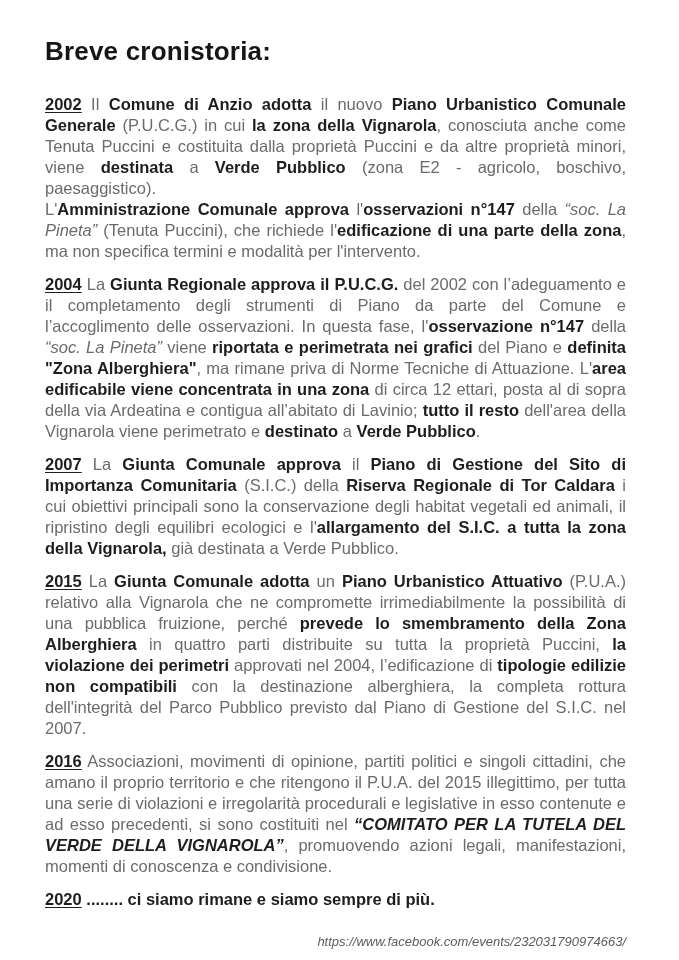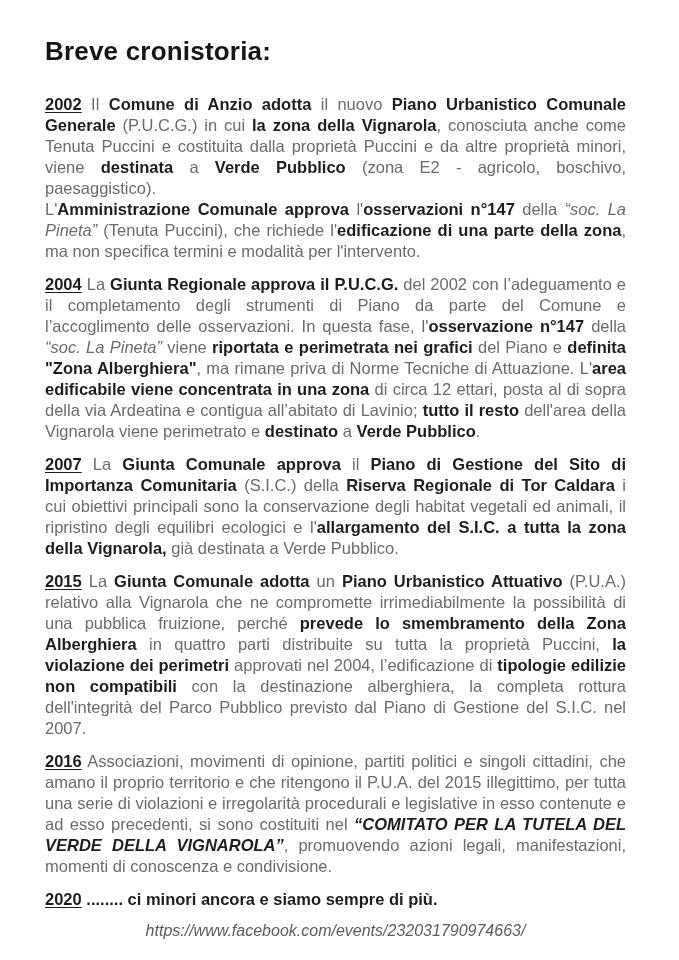--- a/index.html
+++ b/index.html
@@ -35,36 +35,36 @@
     text-align: justify;
     margin: 0 0 12px 0;
   }
   .entry .b {
     font-weight: bold;
     color: var(--text-bold);
   }
   .entry .i { font-style: italic; }
   .entry .u { text-decoration: underline; text-underline-offset: 2px; }
   .footer {
-    margin-top: 12px;
-    font-size: 16px;
+    margin-top: 24px;
+    font-size: 13px;
     font-style: italic;
     color: var(--footer-text);
-    text-align: center;
+    text-align: right;
   }
 </style>
 </head>
 <body>
 
 <div class="page">
   <h1 class="title">Breve cronistoria:</h1>
 
   <div class="timeline">
     <p class="entry"><span class="b u">2002</span><span> Il </span><span class="b">Comune di Anzio adotta</span><span> il nuovo </span><span class="b">Piano Urbanistico Comunale Generale</span><span> (P.U.C.G.) in cui </span><span class="b">la zona della Vignarola</span><span>, conosciuta anche come Tenuta Puccini e costituita dalla proprietà Puccini e da altre proprietà minori, viene </span><span class="b">destinata</span><span> a </span><span class="b">Verde Pubblico</span><span> (zona E2 - agricolo, boschivo, paesaggistico).</span><br><span>L'</span><span class="b">Amministrazione Comunale approva</span><span> l'</span><span class="b">osservazioni n°147</span><span> della </span><span class="i">“soc. La Pineta”</span><span> (Tenuta Puccini), che richiede l'</span><span class="b">edificazione di una parte della zona</span><span>, ma non specifica termini e modalità per l'intervento.</span></p>
     <p class="entry"><span class="b u">2004</span><span> La </span><span class="b">Giunta Regionale approva il P.U.C.G.</span><span> del 2002 con l’adeguamento e il completamento degli strumenti di Piano da parte del Comune e l’accoglimento delle osservazioni. In questa fase, l'</span><span class="b">osservazione n°147</span><span> della </span><span class="i">“soc. La Pineta”</span><span> viene </span><span class="b">riportata e perimetrata nei grafici</span><span> del Piano e </span><span class="b">definita "Zona Alberghiera"</span><span>, ma rimane priva di Norme Tecniche di Attuazione. L'</span><span class="b">area edificabile viene concentrata in una zona</span><span> di circa 12 ettari, posta al di sopra della via Ardeatina e contigua all’abitato di Lavinio; </span><span class="b">tutto il resto</span><span> dell'area della Vignarola viene perimetrato e </span><span class="b">destinato</span><span> a </span><span class="b">Verde Pubblico</span><span>.</span></p>
     <p class="entry"><span class="b u">2007</span><span> La </span><span class="b">Giunta Comunale approva</span><span> il </span><span class="b">Piano di Gestione del Sito di Importanza Comunitaria</span><span> (S.I.C.) della </span><span class="b">Riserva Regionale di Tor Caldara</span><span> i cui obiettivi principali sono la conservazione degli habitat vegetali ed animali, il ripristino degli equilibri ecologici e l'</span><span class="b">allargamento del S.I.C. a tutta la zona della Vignarola,</span><span> già destinata a Verde Pubblico.</span></p>
     <p class="entry"><span class="b u">2015</span><span> La </span><span class="b">Giunta Comunale adotta</span><span> un </span><span class="b">Piano Urbanistico Attuativo</span><span> (P.U.A.) relativo alla Vignarola che ne compromette irrimediabilmente la possibilità di una pubblica fruizione, perché </span><span class="b">prevede lo smembramento della Zona Alberghiera</span><span> in quattro parti distribuite su tutta la proprietà Puccini, </span><span class="b">la violazione dei perimetri</span><span> approvati nel 2004, l’edificazione di </span><span class="b">tipologie edilizie non compatibili</span><span> con la destinazione alberghiera, la completa rottura dell'integrità del Parco Pubblico previsto dal Piano di Gestione del S.I.C. nel 2007.</span></p>
     <p class="entry"><span class="b u">2016</span><span> Associazioni, movimenti di opinione, partiti politici e singoli cittadini, che amano il proprio territorio e che ritengono il P.U.A. del 2015 illegittimo, per tutta una serie di violazioni e irregolarità procedurali e legislative in esso contenute e ad esso precedenti, si sono costituiti nel </span><span class="b i">“COMITATO PER LA TUTELA DEL VERDE DELLA VIGNAROLA”</span><span>, promuovendo azioni legali, manifestazioni, momenti di conoscenza e condivisione.</span></p>
-    <p class="entry"><span class="b u">2020</span><span class="b"> ........ ci minori ancora e siamo  sempre di più.</span></p>
+    <p class="entry"><span class="b u">2020</span><span class="b"> ........ ci siamo rimane e siamo  sempre di più.</span></p>
   </div>
 
   <div class="footer">https://www.facebook.com/events/232031790974663/</div>
 </div>
 
 </body></html>

